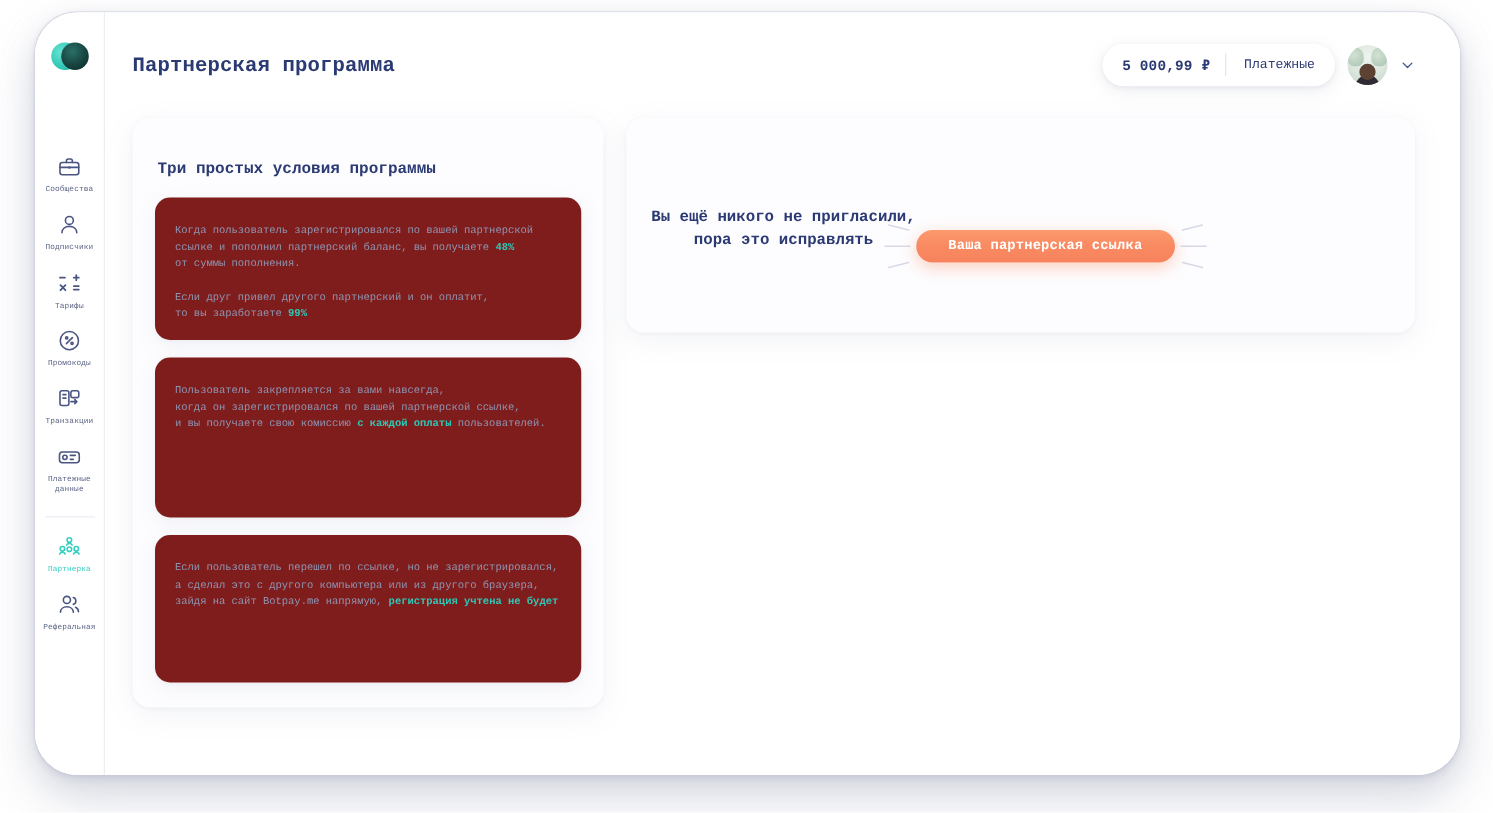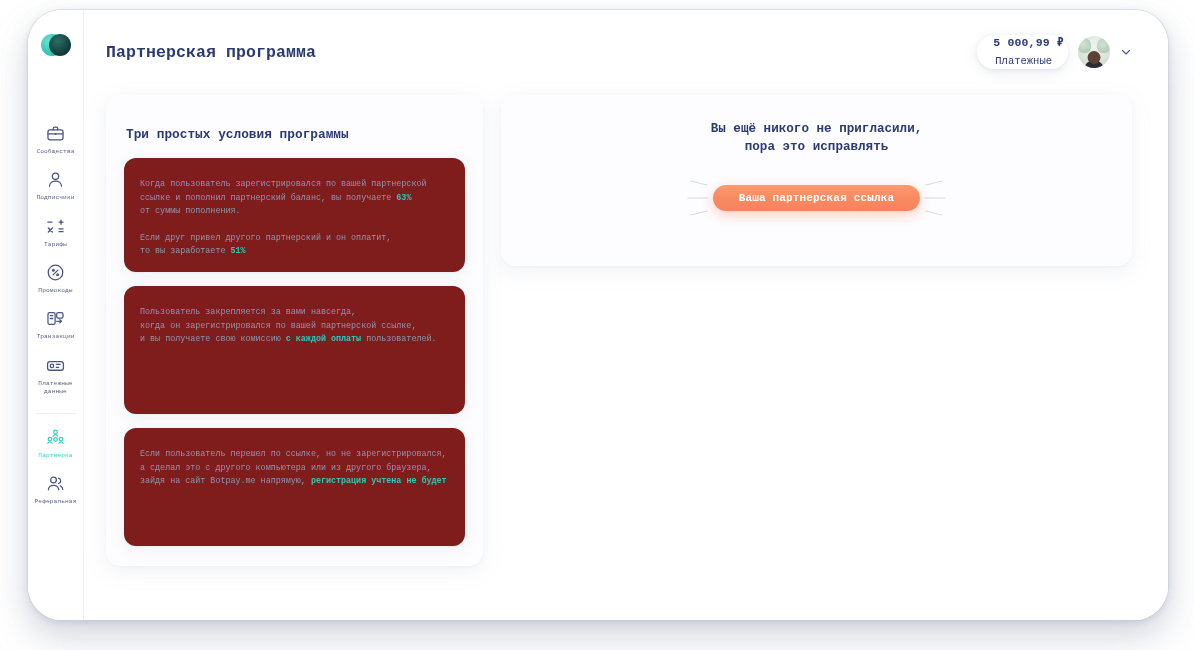--- a/index.html
+++ b/index.html
@@ -149,21 +149,20 @@
   }
 
   #balance-pill {
     display: flex;
     align-items: center;
     height: 34px;
     border-radius: 17px;
     background: #ffffff;
     box-shadow: 0 1px 4px rgba(120,130,160,0.13), 0 4px 14px rgba(120,130,160,0.13);
     padding: 0 4px 0 16px;
-    flex-direction: column;
   }
   #balance-amount {
     font-size: 11.5px;
     font-weight: bold;
     color: #2b3a73;
     letter-spacing: 0.15px;
     white-space: nowrap;
   }
   #balance-divider {
     width: 1px;
@@ -263,21 +262,21 @@
     white-space: pre-line;
   }
   .cond-text .hl { color: #2ec8b6; font-weight: bold; }
   .cond-para + .cond-para { margin-top: 13px; }
 
   #right-panel {
     flex: 1 1 auto;
     height: 172px;
     padding: 26px 20px 20px 20px;
     display: flex;
-    flex-direction: column;
+    flex-direction: row;
     align-items: center;
   }
 
   #invite-heading {
     font-size: 12.6px;
     font-weight: bold;
     color: #2b3a73;
     text-align: center;
     line-height: 1.45;
     white-space: pre-line;
@@ -467,24 +466,24 @@
       </div>
     </header>
 
     <section id="content">
 
       <div class="panel" id="left-panel">
         <h2 id="left-panel-heading">Три простых условия программы</h2>
 
         <div class="cond-card" id="cond-card-1">
           <p class="cond-text cond-para"><span>Когда пользователь зарегистрировался по вашей партнерской
-ссылке и пополнил партнерский баланс, вы получаете </span><span class="hl">63%</span><span>
+ссылке и пополнил партнерский баланс, вы получаете </span><span class="hl">48%</span><span>
 от суммы пополнения.</span></p>
           <p class="cond-text cond-para"><span>Если друг привел другого партнерский и он оплатит,
-то вы заработаете </span><span class="hl">51%</span></p>
+то вы заработаете </span><span class="hl">99%</span></p>
         </div>
 
         <div class="cond-card" id="cond-card-2">
           <p class="cond-text cond-para"><span>Пользователь закрепляется за вами навсегда,
 когда он зарегистрировался по вашей партнерской ссылке,
 и вы получаете свою комиссию </span><span class="hl">с каждой оплаты</span><span> пользователей.</span></p>
         </div>
 
         <div class="cond-card" id="cond-card-3">
           <p class="cond-text cond-para"><span>Если пользователь перешел по ссылке, но не зарегистрировался,

